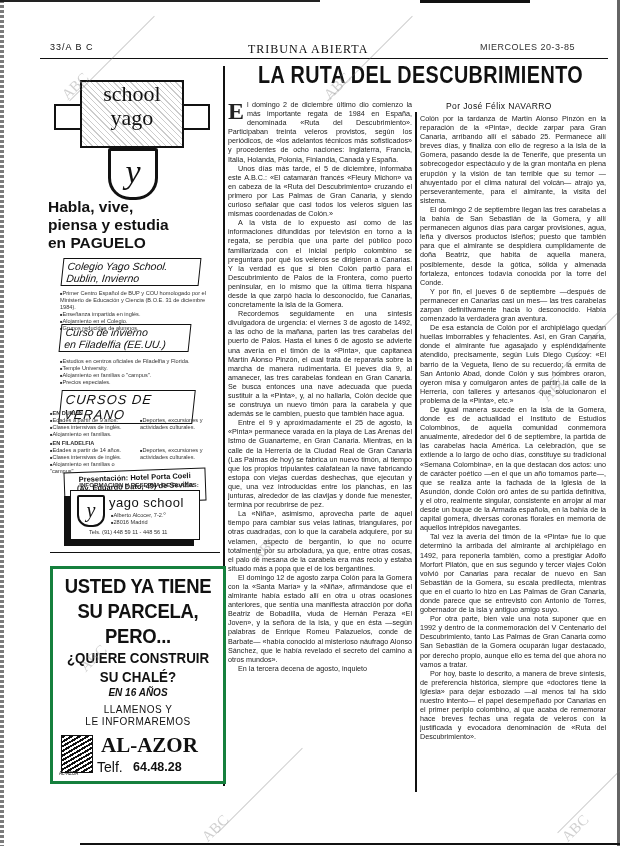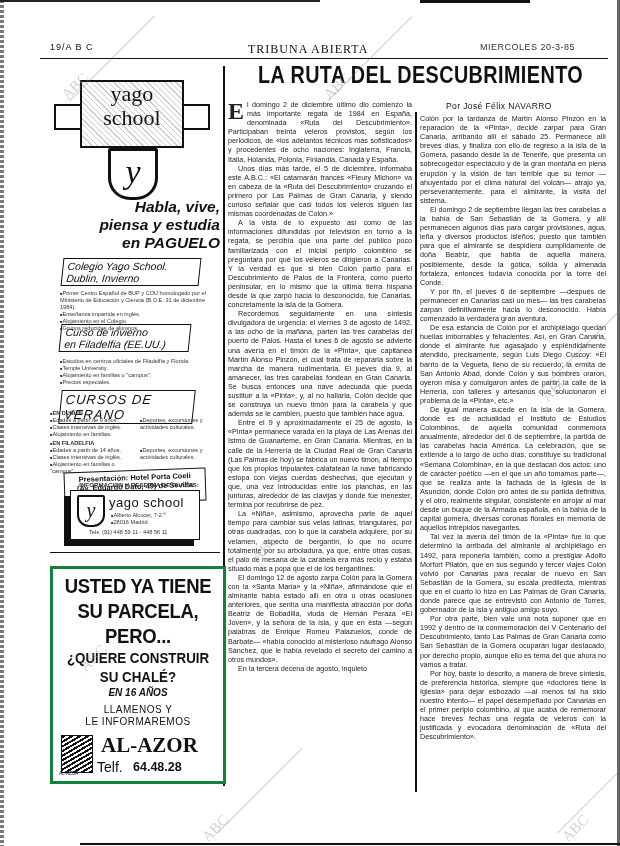--- a/index.html
+++ b/index.html
@@ -19,21 +19,21 @@
   .vr{width:2px;background:#111;}
   .col{font-size:7.2px;line-height:9.1px;text-align:justify;color:#222;font-family:"Liberation Sans",sans-serif;}
   .col p{margin:0;text-indent:10px;}
   .col p.first{text-indent:0;}
   .dropcap{float:left;font-family:"Liberation Serif",serif;font-size:24px;line-height:20px;font-weight:bold;margin:1px 3px 0 0;}
   
   .ad1{left:48px;top:72px;width:172px;height:440px;}
   .banner{left:32px;top:8px;width:100px;height:64px;border:2px solid #111;background:repeating-linear-gradient(45deg,#fff 0 3px,#ccc 3px 4px);text-align:center;font-family:"Liberation Serif",serif;font-size:22px;line-height:24px;}
   .banner-wing{top:32px;width:30px;height:22px;border:2px solid #111;background:#fff;}
   .shield{left:60px;top:76px;width:44px;height:46px;border:3px solid #111;border-radius:2px 2px 22px 22px;text-align:center;font-family:"Liberation Serif",serif;font-size:34px;line-height:42px;font-style:italic;}
-  .slogan{left:0;top:126px;width:172px;text-align:right;font-style:italic;font-weight:bold;font-size:15.5px;line-height:18px;}
+  .slogan{left:0;top:126px;width:172px;text-align:left;font-weight:bold;font-size:15.5px;line-height:18px;}
   .boxtitle{border:1.5px solid #111;font-style:italic;font-size:10.5px;line-height:12px;padding:1px 4px;transform:skewX(-6deg);}
   .bul{font-size:5.6px;line-height:7px;color:#333;}
   .bul div::before{content:"\25A0 ";font-size:4px;}
   .verano{border:1.5px solid #111;font-style:italic;font-size:13px;letter-spacing:1px;padding:1px 4px;transform:skewX(-6deg);}
   .presen{border:1.5px solid #111;font-size:7.5px;line-height:9px;text-align:center;padding:2px;transform:rotate(-2deg);background:#fff;font-weight:bold;}
   .yagobox{border:1.5px solid #111;box-shadow:-6px 6px 0 #111;background:#fff;}
   
   .ad2{left:50px;top:566px;width:170px;height:212px;border:3px solid #15803d;text-align:center;}
   .ad2 .big{font-weight:bold;font-size:21px;line-height:25px;transform:scaleX(.88);letter-spacing:-.3px;}
   .ad2 .mid{font-weight:bold;font-size:15.5px;line-height:19px;transform:scaleX(.86);}
@@ -43,21 +43,21 @@
   .wmtxt{font-family:"Liberation Serif",serif;font-size:15px;color:#999;opacity:.45;transform:rotate(-45deg);}
 </style>
 </head>
 <body>
 
 <div class="abs leftedge"></div>
 <div class="abs rightedge"></div>
 <div class="abs topbar"></div>
 <div class="abs topbar2"></div>
 
-<div class="abs hdr page">19/A B C</div>
+<div class="abs hdr page">33/A B C</div>
 <div class="abs hdr section">TRIBUNA ABIERTA</div>
 <div class="abs hdr date">MIERCOLES 20-3-85</div>
 <div class="abs hr" style="left:40px;top:58px;width:568px;"></div>
 
 <div class="abs headline">LA RUTA DEL DESCUBRIMIENTO</div>
 <div class="abs byline">Por José Félix NAVARRO</div>
 
 <div class="abs vr" style="left:223px;top:66px;height:720px;"></div>
 <div class="abs vr" style="left:415px;top:112px;height:680px;"></div>
 
@@ -80,22 +80,22 @@
   <p>De igual manera sucede en la isla de la Gomera, donde es de actualidad el Instituto de Estudios Colombinos, de aquella comunidad conmemora anualmente, alrededor del 6 de septiembre, la partida de las carabelas hacia América. La celebración, que se extiende a lo largo de ocho días, constituye su tradicional «Semana Colombina», en la que destacan dos actos: uno de carácter poético —en el que un año tomamos parte—, que se realiza ante la fachada de la Iglesia de la Asunción, donde Colón oró antes de su partida definitiva, y el otro, realmente singular, consistente en arrojar al mar desde un buque de la Armada española, en la bahía de la capital gomera, diversas coronas florales en memoria de aquellos intrépidos navegantes.</p>
   <p>Tal vez la avería del timón de la «Pinta» fue lo que determinó la arribada del almirante al archipiélago en 1492, para reponerla también, como a prestigiar Adolfo Morfort Pilatón, que en sus segundo y tercer viajes Colón volvió por Canarias para recalar de nuevo en San Sebastián de la Gomera, su escala predilecta, mientras que en el cuarto lo hizo en Las Palmas de Gran Canaria, donde parece que se entrevistó con Antonio de Torres, gobernador de la isla y antiguo amigo suyo.</p>
   <p>Por otra parte, bien vale una nota suponer que en 1992 y dentro de la conmemoración del V Centenario del Descubrimiento, tanto Las Palmas de Gran Canaria como San Sebastián de la Gomera ocuparán lugar destacado, por derecho propio, aunque ello es tema del que ahora no vamos a tratar.</p>
   <p>Por hoy, baste lo descrito, a manera de breve síntesis, de preferencia histórica, siempre que «doctores tiene la Iglesia» para dejar esbozado —al menos tal ha sido nuestro intento— el papel desempeñado por Canarias en el primer periplo colombino, al que acaba de rememorar hace breves fechas una regata de veleros con la justificada y evocadora denominación de «Ruta del Descubrimiento».</p>
 </div>
 
 <div class="abs ad1">
   <div class="abs banner-wing" style="left:6px;"></div>
   <div class="abs banner-wing" style="left:128px;"></div>
   <div class="abs banner">
+    <div>school</div>
     <div>yago</div>
-    <div>school</div>
   </div>
   <div class="abs shield">y</div>
   <div class="abs slogan">
     <div>Habla, vive,</div>
     <div>piensa y estudia</div>
     <div>en PAGUELO</div>
   </div>
 
   <div class="abs boxtitle" style="left:14px;top:186px;width:128px;">
     <div>Colegio Yago School.</div>

